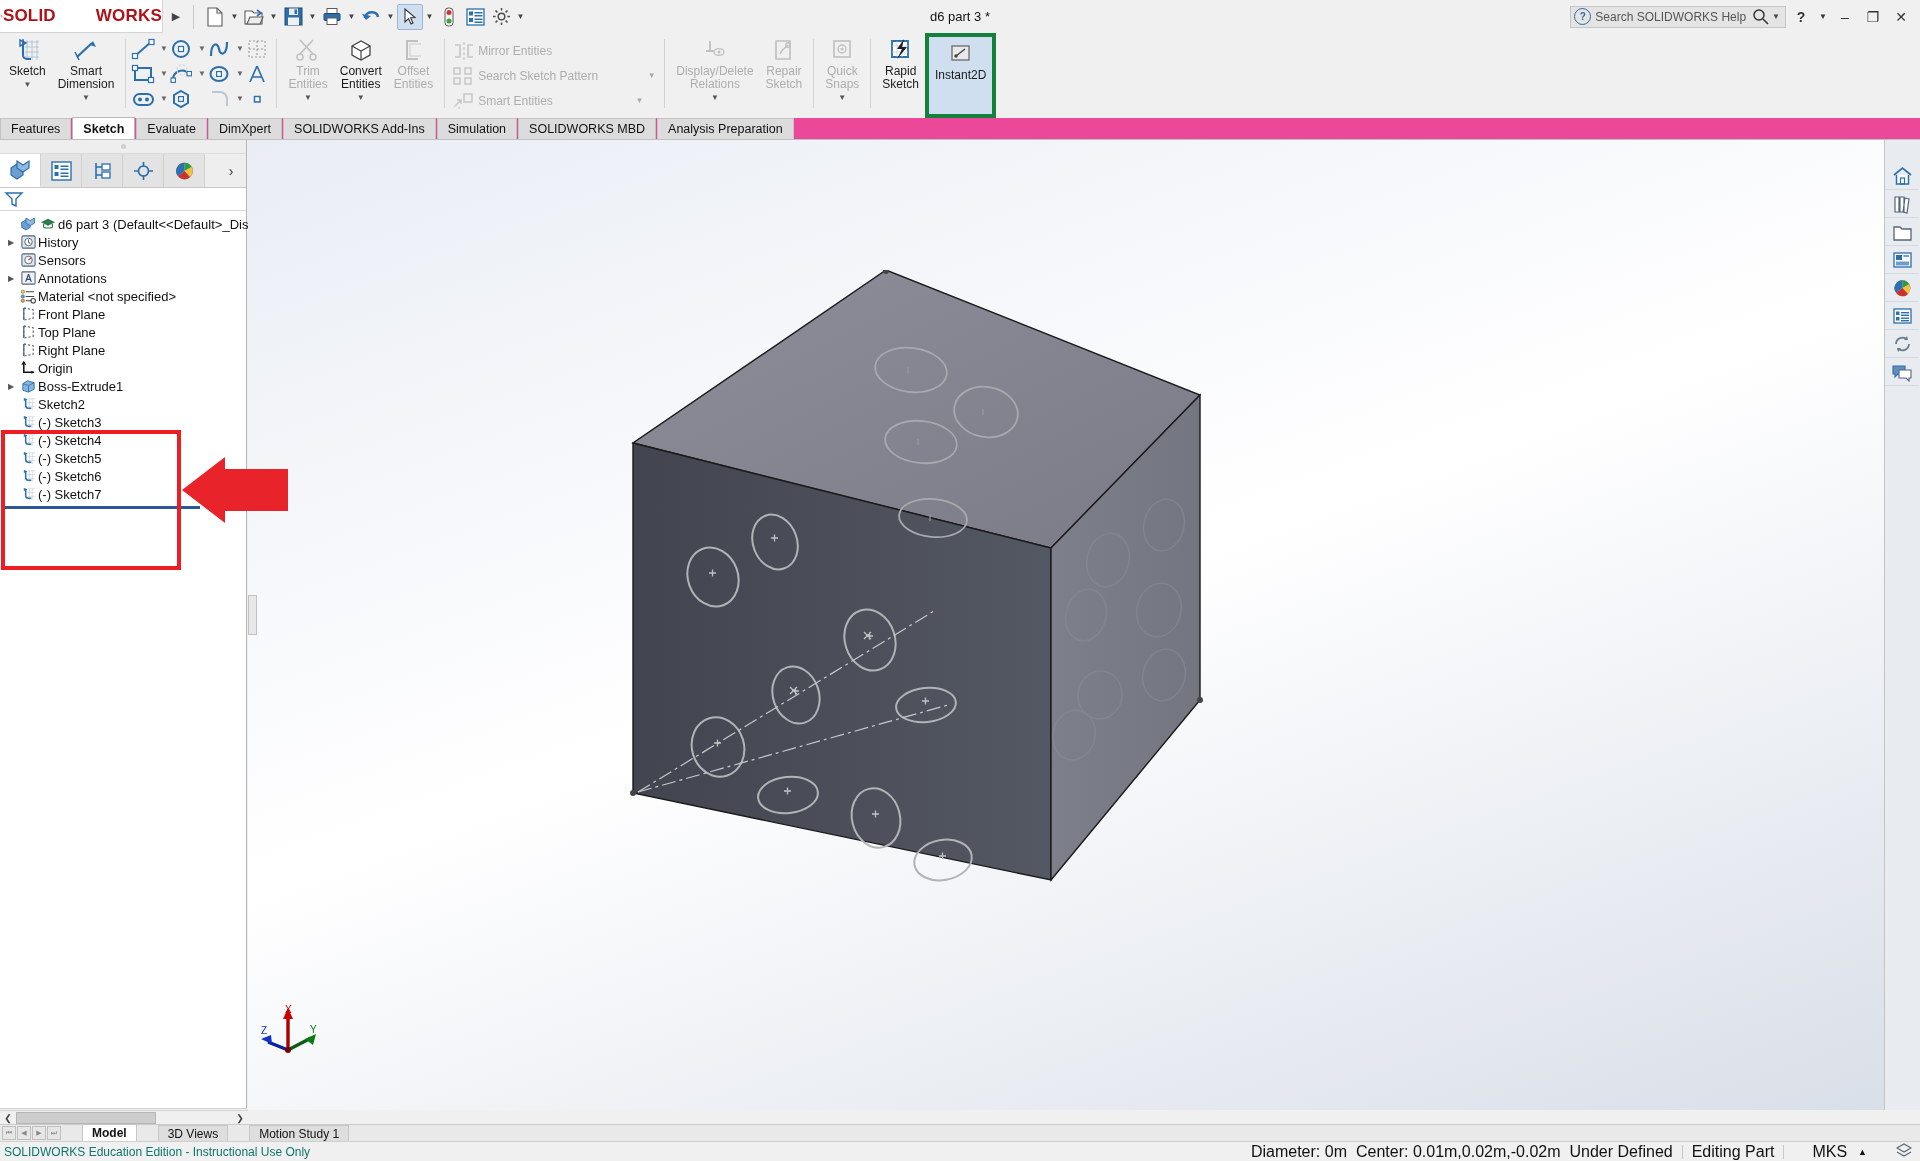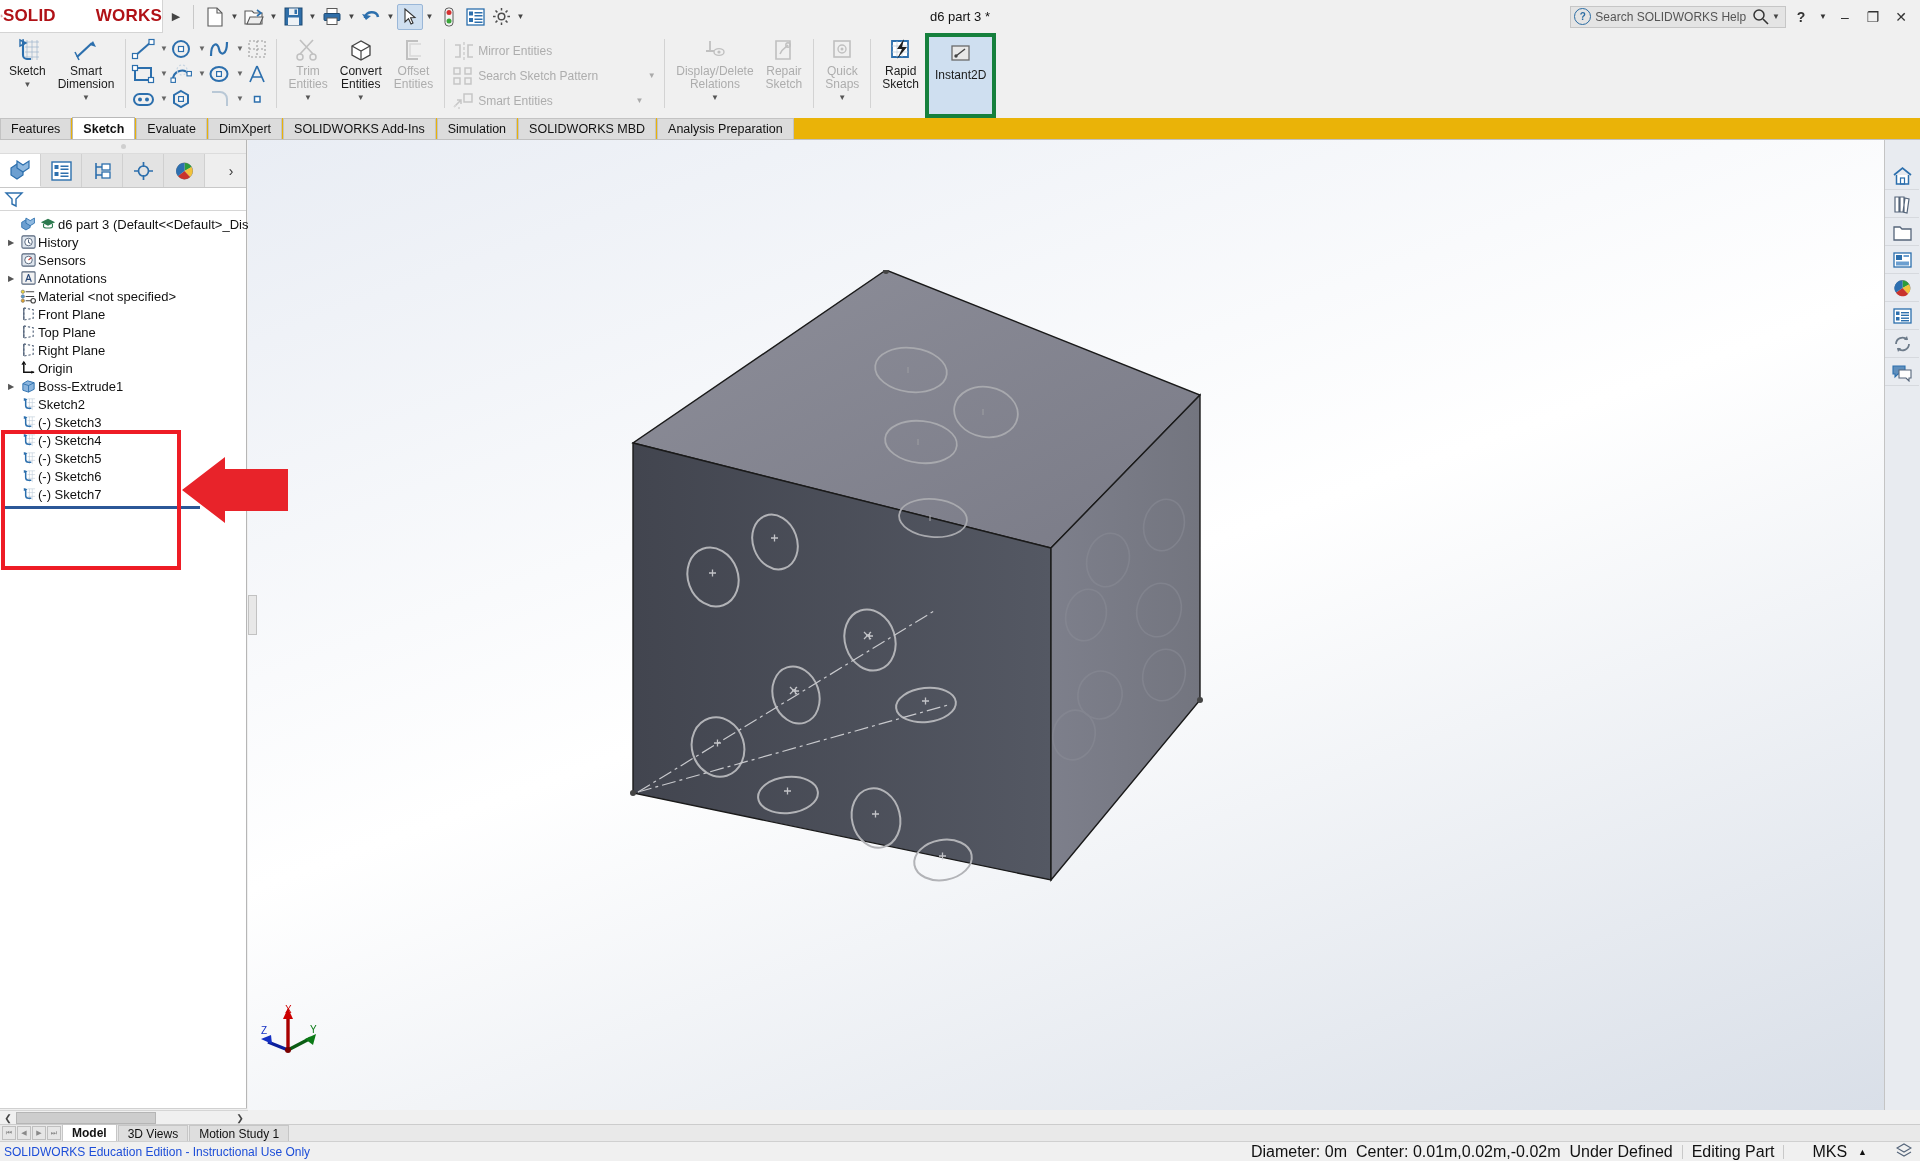--- a/index.html
+++ b/index.html
@@ -83,21 +83,21 @@
   .ico{display:flex;align-items:center;justify-content:center;height:26px;}
   .smallrow{display:flex;align-items:center;gap:2px;height:25px;padding:0 2px;}
   .smallrow .cap{font-size:12px;color:#adadad;white-space:nowrap;}
   .gridcol{display:flex;flex-direction:column;justify-content:flex-start;padding-top:3px;}
   .gcell{display:flex;align-items:center;gap:1px;height:25px;}
   .gcaret{font-size:8px;color:#666;width:11px;text-align:center;}
 
   
   .tabs{
     position:absolute;left:0;top:118px;width:1920px;height:22px;
-    background:#eab308;display:flex;align-items:flex-end;
+    background:#ec4899;display:flex;align-items:flex-end;
     border-bottom:1px solid #c0c0c0;box-sizing:border-box;
   }
   .tab{
     height:21px;line-height:21px;padding:0 10px;font-size:12.5px;color:#111;
     background:#dcdcdc;border:1px solid #c3c3c3;border-bottom:none;
     margin-right:1px;box-sizing:border-box;
   }
   .tab.active{background:#fff;font-weight:bold;border-color:#b9b9b9;height:22px;line-height:22px;}
 
   
@@ -185,39 +185,40 @@
 
   
   .hscroll{
     position:absolute;left:0;bottom:37px;width:248px;height:14px;background:#f0f0f0;
     border-top:1px solid #d5d5d5;display:flex;align-items:center;box-sizing:border-box;
   }
   .doctabs{
     position:absolute;left:0;bottom:20px;width:1920px;height:17px;
     background:#e9e9e9;display:flex;align-items:flex-end;border-top:1px solid #cccccc;
     box-sizing:border-box;
+    gap:20px;
   }
   .navbtns{display:flex;align-items:center;height:16px;padding-left:2px;}
   .navbtn{
     width:14px;height:14px;display:flex;align-items:center;justify-content:center;
     border:1px solid #bfbfbf;background:#e6e6e6;font-size:7px;color:#8a8a8a;
     margin-right:1px;box-sizing:border-box;
   }
   .dtab{
     height:16px;line-height:16px;padding:0 9px;font-size:12px;color:#111;
     border:1px solid #c6c6c6;border-bottom:none;background:#dedede;
     margin-right:1px;box-sizing:border-box;
   }
   .dtab.active{background:#fff;font-weight:bold;height:17px;line-height:17px;}
   .statusbar{
     position:absolute;left:0;bottom:0;width:1920px;height:20px;
     background:#f0f0f0;border-top:1px solid #d0d0d0;
     display:flex;align-items:center;box-sizing:border-box;
   }
-  .sb-left{font-size:12px;color:#1d4ed8;padding-left:4px;}
+  .sb-left{font-size:12px;color:#0f766e;padding-left:4px;}
   .sb-right{margin-left:auto;display:flex;align-items:center;height:20px;}
   .sb-item{font-size:16px;color:#111;padding:0 9px;white-space:nowrap;}
   .sb-sep{width:1px;height:14px;background:#c9c9c9;}
 </style>
 </head>
 <body>
 
 <div class="app">
 
   <div class="titlebar">

